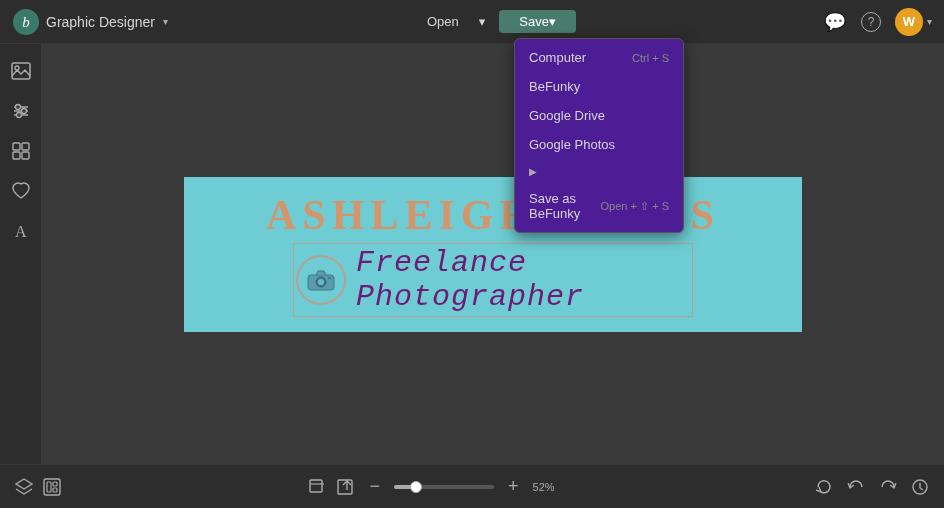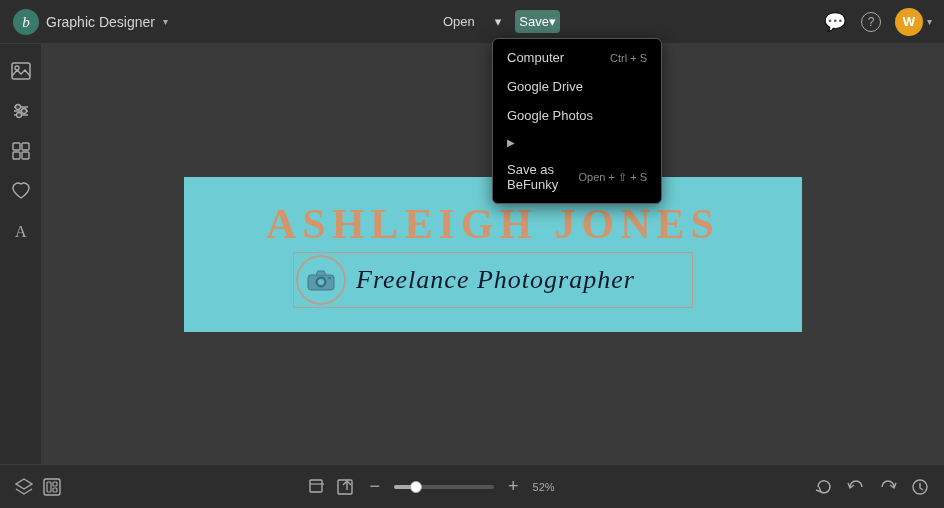--- a/index.html
+++ b/index.html
@@ -57,21 +57,21 @@
       cursor: pointer;
       display: flex;
       gap: 20px;
       background: none;
       border: none;
     }
     .save-btn {
       background: #4a7c6e;
       color: #fff;
       font-size: 13px;
-      padding: 4px 4px;
+      padding: 4px 20px;
       border-radius: 4px;
       cursor: pointer;
       display: flex;
       align-items: center;
       gap: 0;
       border: none;
     }
     .topbar-right {
       display: flex;
       align-items: center;
@@ -172,24 +172,24 @@
       height: 50px;
       border-radius: 50%;
       border: 2px solid #b8a090;
       display: flex;
       align-items: center;
       justify-content: center;
       background: transparent;
       flex-shrink: 0;
     }
     .canvas-subtitle {
-      font-family: Liberation Serif, serif;
+      font-family: Liberation Mono, monospace;
       font-style: italic;
-      font-size: 26px;
-      color: #0f172a;
+      font-size: 30px;
+      color: #701a75;
       letter-spacing: 1px;
     }
 
     
     .bottombar {
       position: absolute;
       bottom: 0;
       left: 0;
       right: 0;
       height: 44px;
@@ -268,23 +268,23 @@
     
     .dropdown-overlay {
       position: absolute;
       top: 0; left: 0; right: 0; bottom: 0;
       z-index: 20;
       pointer-events: none;
     }
     .dropdown-menu {
       position: absolute;
       top: 38px;
-      left: 492px;
+      left: 514px;
       width: 170px;
-      background: #000000;
+      background: #4c1d95;
       border: 1px solid #555;
       border-radius: 6px;
       box-shadow: 0 4px 16px rgba(0,0,0,0.5);
       padding: 4px 0;
       pointer-events: all;
     }
     .dropdown-item {
       display: flex;
       align-items: center;
       justify-content: space-between;
@@ -460,20 +460,23 @@
   </div>
 </div>
 
 <div class="dropdown-overlay">
   <div class="dropdown-menu">
     <div class="dropdown-item">
       <span class="dropdown-item-label">Computer</span>
       <span class="shortcut">Ctrl + S</span>
     </div>
     <div class="dropdown-item">
+      <span class="dropdown-item-label">BeFunky</span>
+    </div>
+    <div class="dropdown-item">
       <span class="dropdown-item-label">Google Drive</span>
     </div>
     <div class="dropdown-item">
       <span class="dropdown-item-label">Google Photos</span>
     </div>
     <div class="dropdown-item">
       <span class="dropdown-arrow">▶</span>
     </div>
     <div class="dropdown-item">
       <span class="dropdown-item-label">Save as BeFunky</span>

